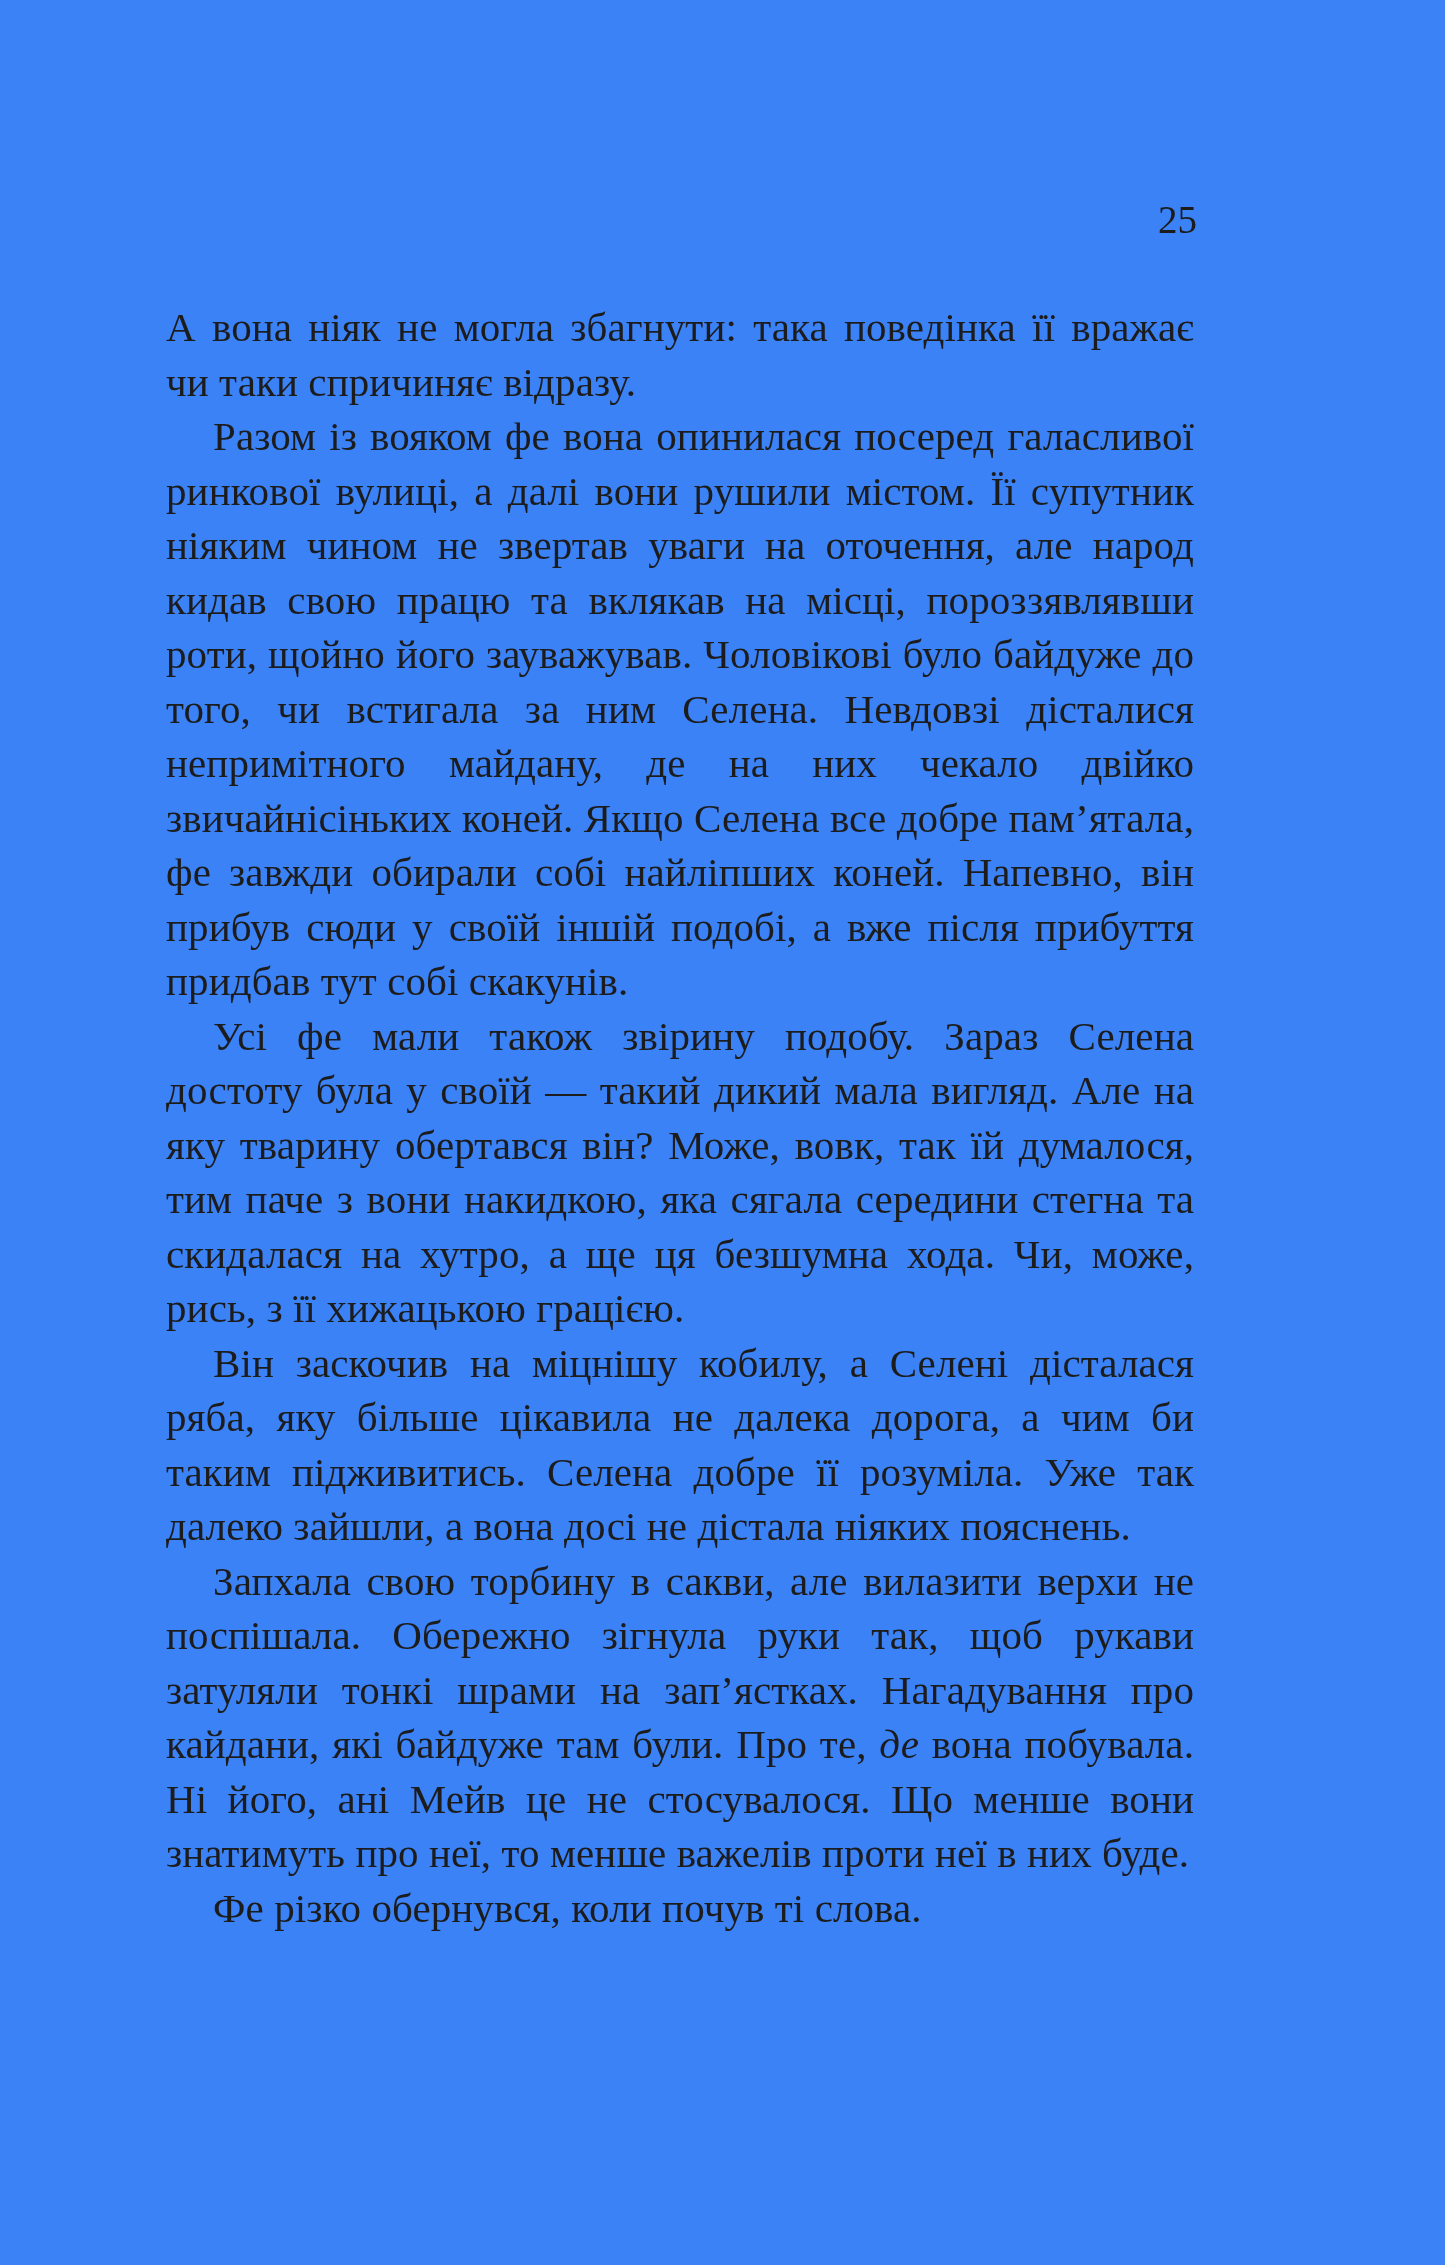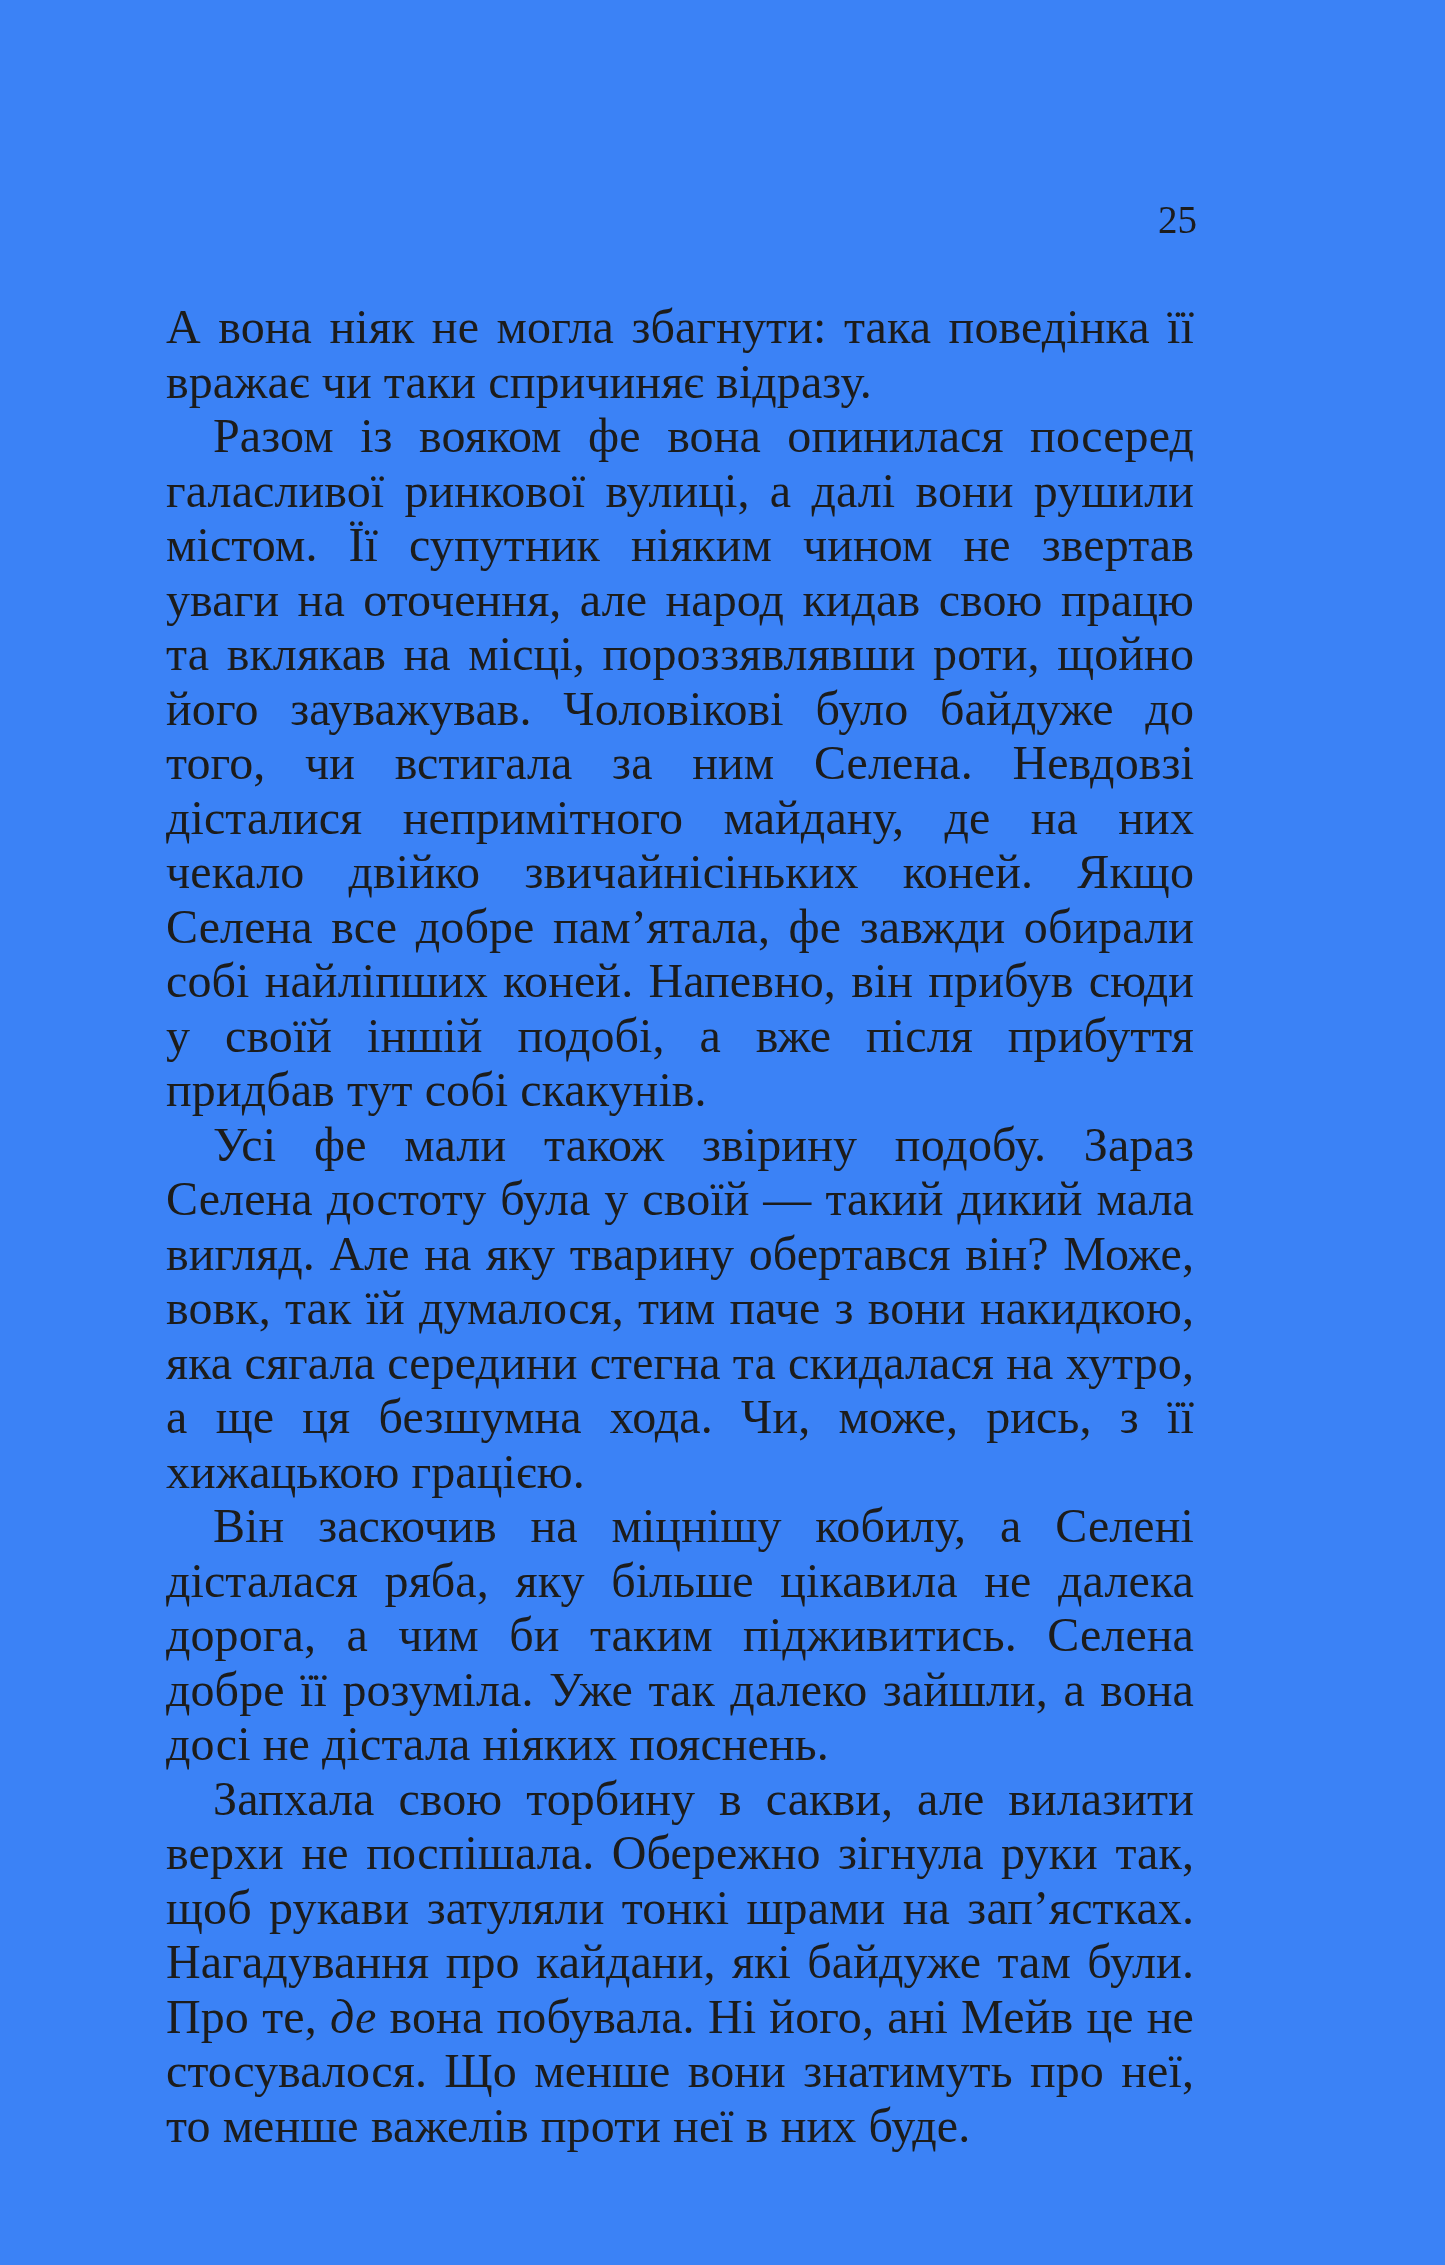--- a/index.html
+++ b/index.html
@@ -22,21 +22,21 @@
     right: 248px;
     font-size: 39px;
     line-height: 1;
     color: #1c1c1c;
   }
   .text-block {
     position: absolute;
     left: 166px;
     top: 300px;
     width: 1028px;
-    font-size: 48px;
+    font-size: 41px;
     line-height: 54.5px;
     text-align: justify;
     letter-spacing: 0.1px;
   }
   .text-block p {
     margin: 0;
     padding: 0;
     text-indent: 47px;
   }
   .text-block p.no-indent {
@@ -59,16 +59,17 @@
 
     <p>Разом із вояком фе вона опинилася посеред галасливої ринкової вулиці, а далі вони рушили містом. Її супутник ніяким чином не звертав уваги на оточення, але народ кидав свою працю та вклякав на місці, пороззявлявши роти, щойно його зауважував. Чоловікові було байдуже до того, чи встигала за ним Селена. Невдовзі дісталися непримітного майдану, де на них чекало двійко звичайнісіньких коней. Якщо Селена все добре пам’ятала, фе завжди обирали собі найліпших коней. Напевно, він прибув сюди у своїй іншій подобі, а вже після прибуття придбав тут собі скакунів.</p>
 
     <p>Усі фе мали також звірину подобу. Зараз Селена достоту була у своїй — такий дикий мала вигляд. Але на яку тварину обертався він? Може, вовк, так їй думалося, тим паче з вони накидкою, яка сягала середини стегна та скидалася на хутро, а ще ця безшумна хода. Чи, може, рись, з її хижацькою грацією.</p>
 
     <p>Він заскочив на міцнішу кобилу, а Селені дісталася ряба, яку більше цікавила не далека дорога, а чим би таким підживитись. Селена добре її розуміла. Уже так далеко зайшли, а вона досі не дістала ніяких пояснень.</p>
 
     <p><span>Запхала свою торбину в сакви, але вилазити верхи не поспішала. Обережно зігнула руки так, щоб рукави затуляли тонкі шрами на зап’ястках. Нагадування про кайдани, які байдуже там були. Про те, </span><em>де</em><span> вона побувала. Ні його, ані Мейв це не стосувалося. Що менше вони знатимуть про неї, то менше важелів проти неї в них буде.</span></p>
 
 
+    <p>Фе різко обернувся, коли почув ті слова.</p>
 
   </div>
 
 </div>
 
 </body></html>

